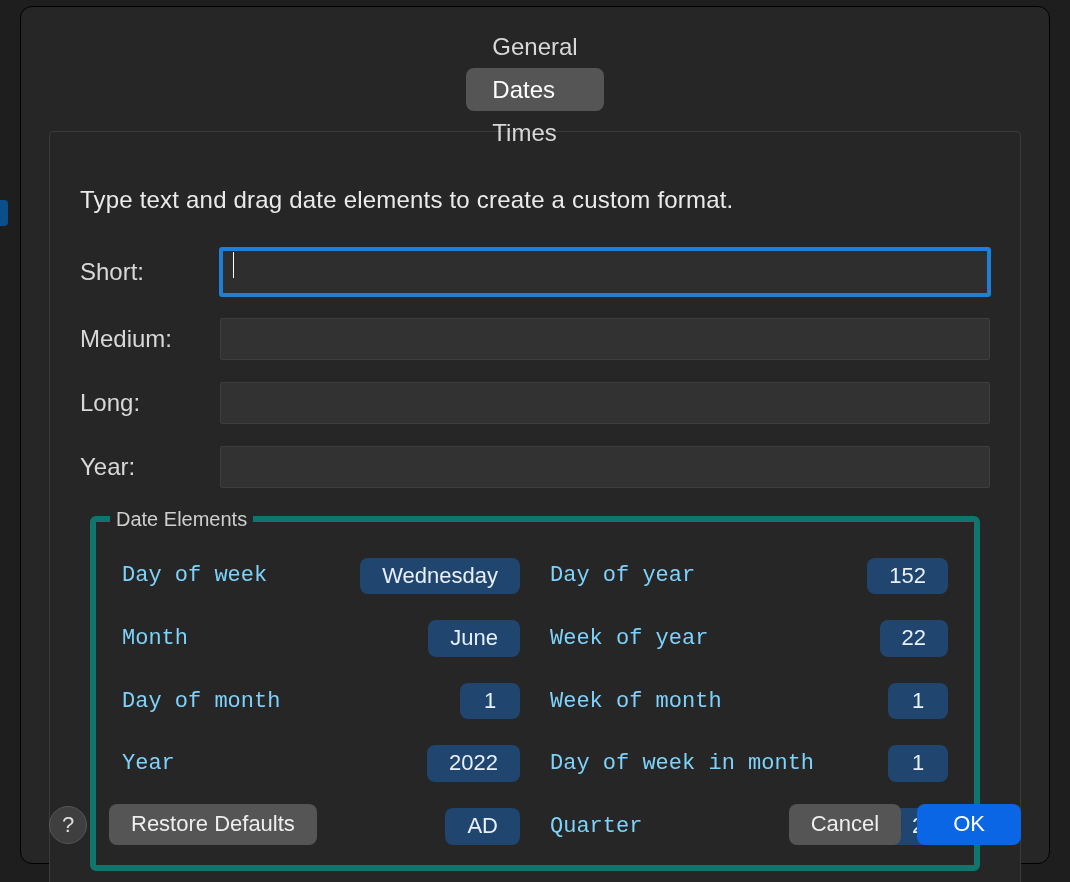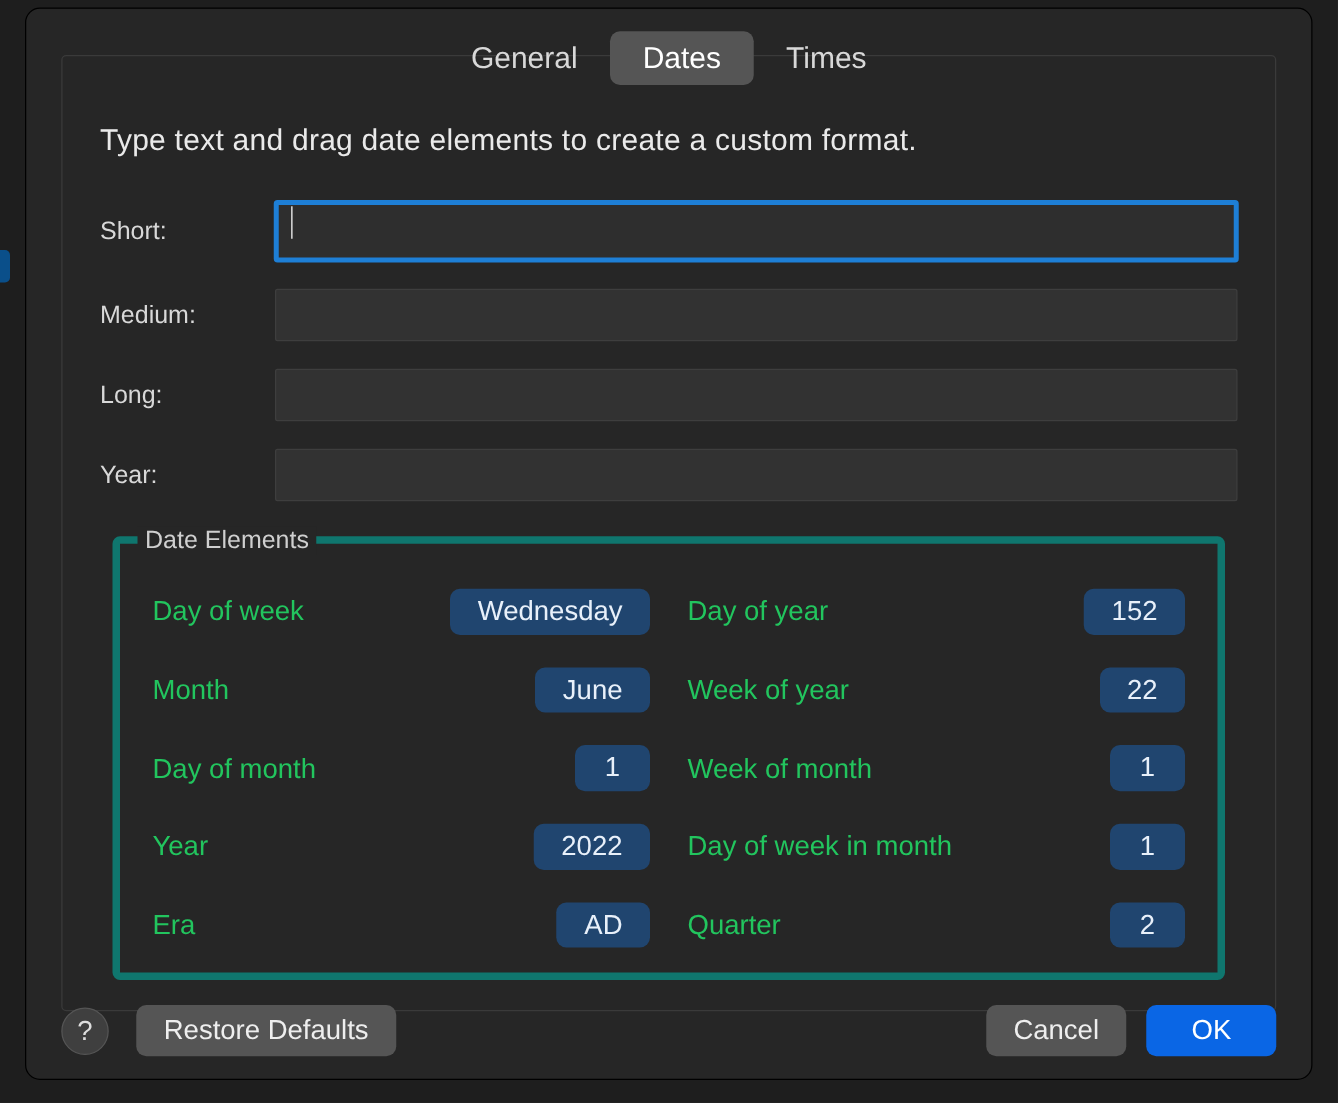--- a/index.html
+++ b/index.html
@@ -28,20 +28,21 @@
       justify-content: center;
       gap: 0;
       margin-bottom: 0;
       position: relative;
       z-index: 2;
     }
     .tabseg {
       display: inline-flex;
       background: transparent;
       border-radius: 8px;
+      flex-direction: column;
     }
     .tab {
       padding: 6px 26px;
       font-size: 24px;
       color: #d8d8d8;
       cursor: pointer;
       border-radius: 8px;
       user-select: none;
       line-height: 1.3;
     }
@@ -62,21 +63,21 @@
       margin: 14px 0 34px 0;
       letter-spacing: 0.2px;
     }
     .formrow {
       display: flex;
       align-items: center;
       margin-bottom: 22px;
     }
     .formlabel {
       width: 140px;
-      font-size: 20px;
+      font-size: 24px;
       color: #d8d8d8;
     }
     .forminput {
       flex: 1;
       height: 42px;
       background: #323232;
       border: 1px solid #3e3e3e;
       border-radius: 2px;
       color: #eee;
       font-size: 22px;
@@ -117,21 +118,22 @@
       column-gap: 30px;
       row-gap: 26px;
     }
     .elem-row {
       display: flex;
       align-items: center;
       justify-content: space-between;
     }
     .elem-label {
       font-size: 22px;
-      color: #22c55e;
+      color: #7dd3fc;
+      font-family: Liberation Mono, monospace;
     }
     .pill {
       background: #20456f;
       color: #e8f0fa;
       font-size: 22px;
       padding: 4px 22px;
       border-radius: 8px;
       min-width: 60px;
       text-align: center;
       cursor: grab;

